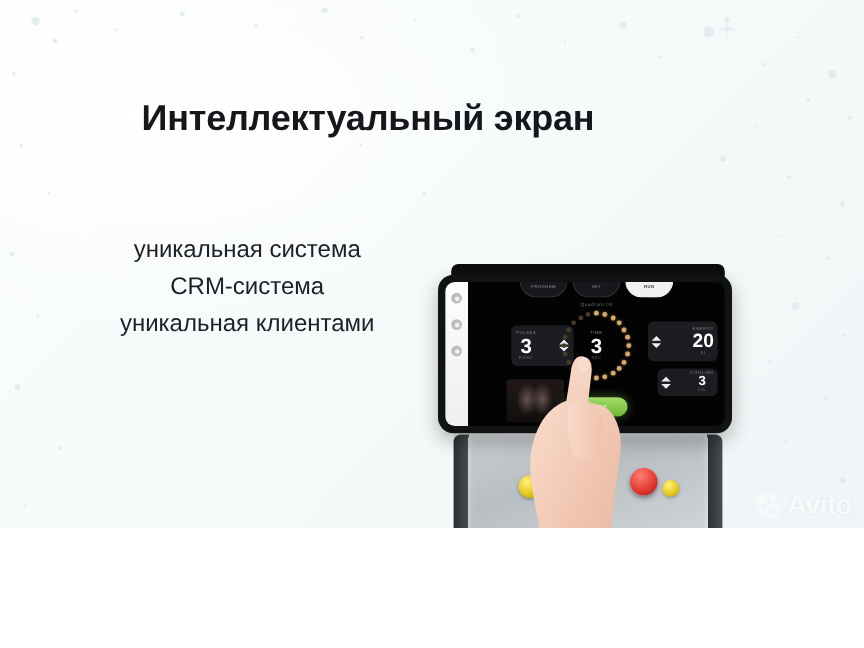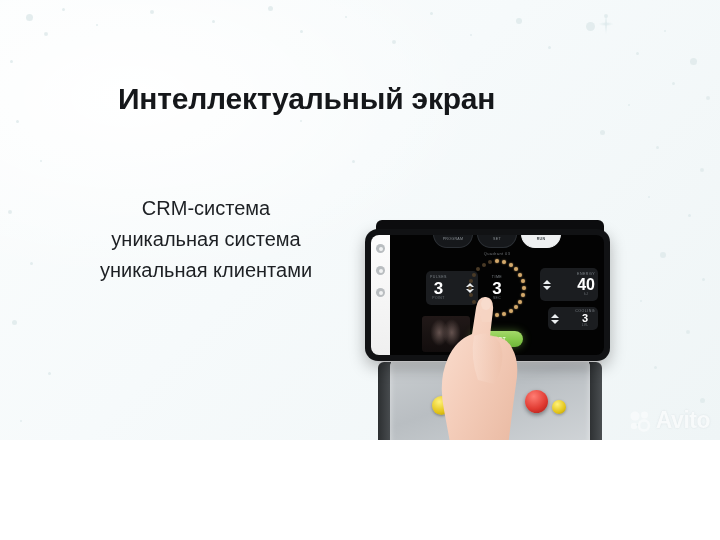--- a/index.html
+++ b/index.html
@@ -452,22 +452,22 @@
         <i></i>
       </div>
     <div class="sparkle" style="left:596px;top:10px;width:20px;height:28px;">
         <i></i>
       </div>
   </div>
 
   <h1 class="headline">Интеллектуальный экран</h1>
 
   <div class="subtitle">
+    <div>уникальная система</div>
     <div>CRM-система</div>
-    <div>уникальная система</div>
     <div>уникальная клиентами</div>
   </div>
 
   <div class="logo">
     <svg class="logo-mark" viewBox="0 0 34 34">
       <g fill="none" stroke="#2fc0ae" stroke-width="2">
         <path d="M6 5 V29"></path>
         <path d="M6 5 H14 a12 12 0 0 1 0 24 H6"></path>
         <path d="M10.5 9 H14 a8 8 0 0 1 0 16 H10.5"></path>
         <path d="M15 13 a4 4 0 0 1 0 8"></path>
@@ -560,21 +560,21 @@
             </div>
           </div>
 
           <div class="panel panel-r1">
             <div class="stepper">
               <span class="chev up"></span>
               <span class="chev dn"></span>
             </div>
             <div class="readout">
               <span class="p-label">ENERGY</span>
-              <span class="p-value">40</span>
+              <span class="p-value">20</span>
               <span class="p-unit">kJ</span>
             </div>
           </div>
 
           <div class="panel panel-r2">
             <div class="stepper">
               <span class="chev up"></span>
               <span class="chev dn"></span>
             </div>
             <div class="readout">

